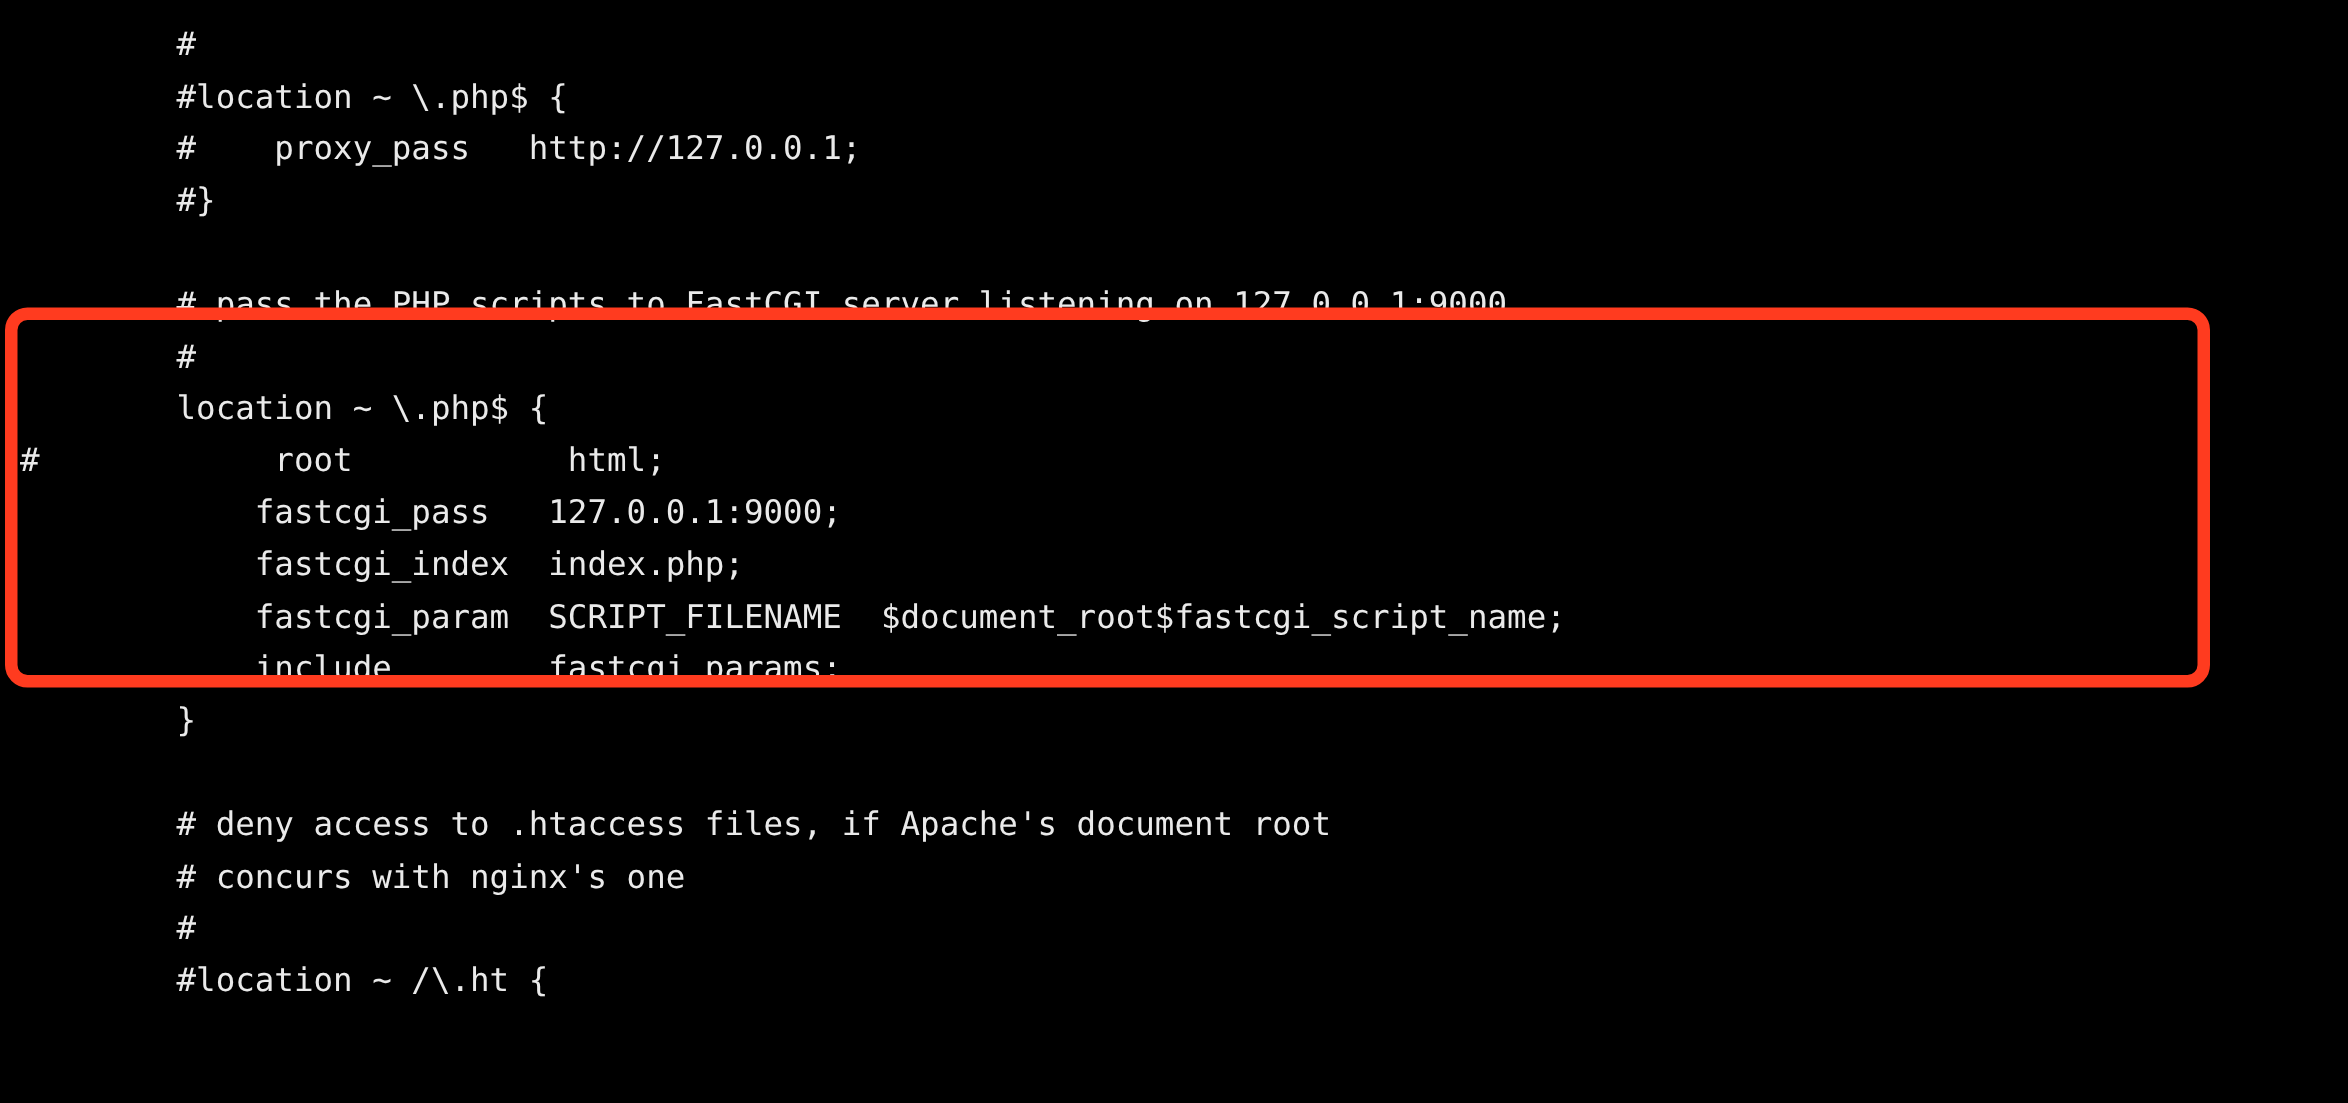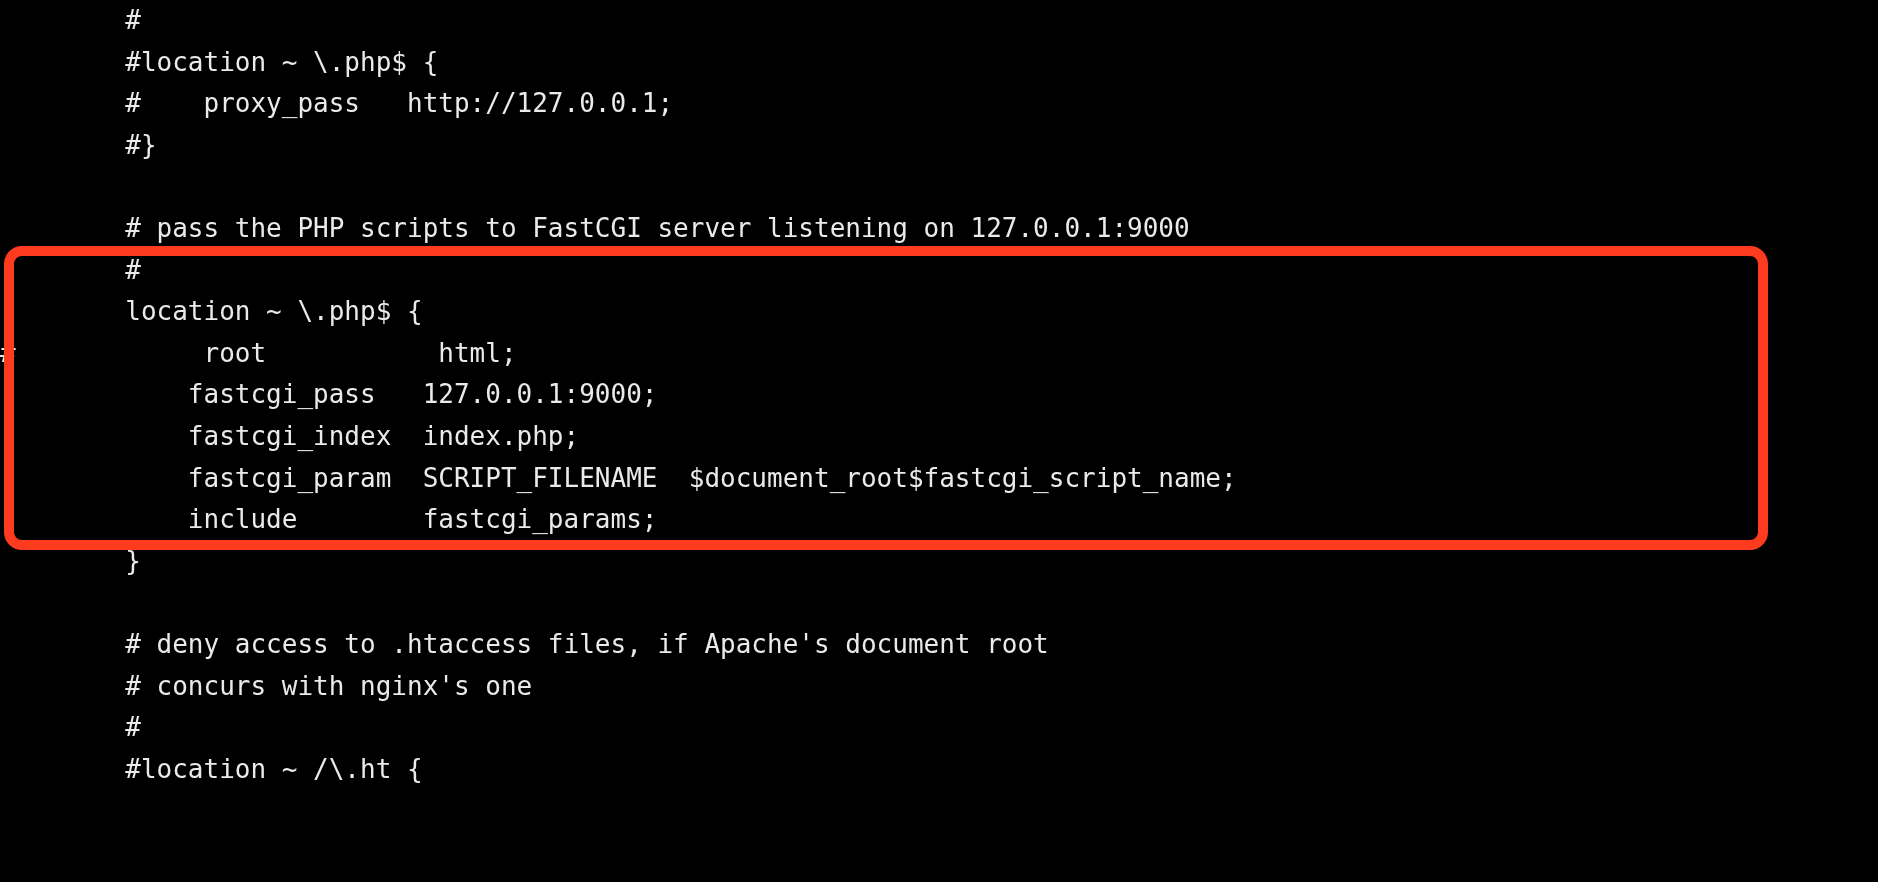--- a/index.html
+++ b/index.html
@@ -9,21 +9,21 @@
       color: #eaeaea;
       font-family: "SFMono-Regular", Consolas, "Liberation Mono", Menlo, monospace;
       font-size: 26px;
       line-height: 1.6;
       width: 1878px;
       height: 882px;
       overflow: hidden;
     }
     pre {
       margin: 0;
-      padding: 0;
+      padding: 16px;
       white-space: pre;
     }
     .code-container {
       position: relative;
       padding: 0;
     }
     .highlight-box {
       position: absolute;
       left: 4px;
       top: 246px;

